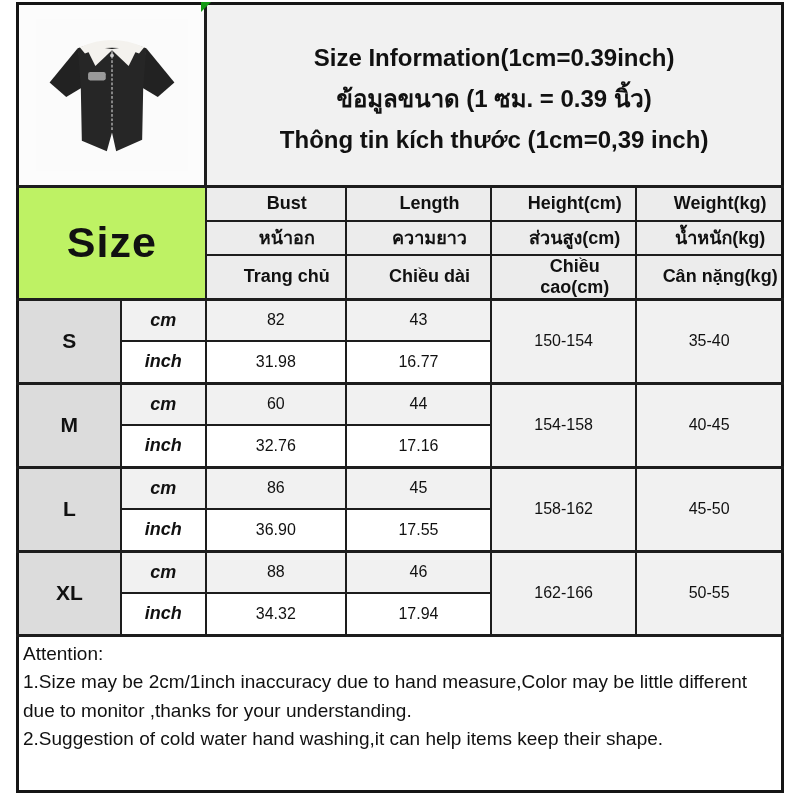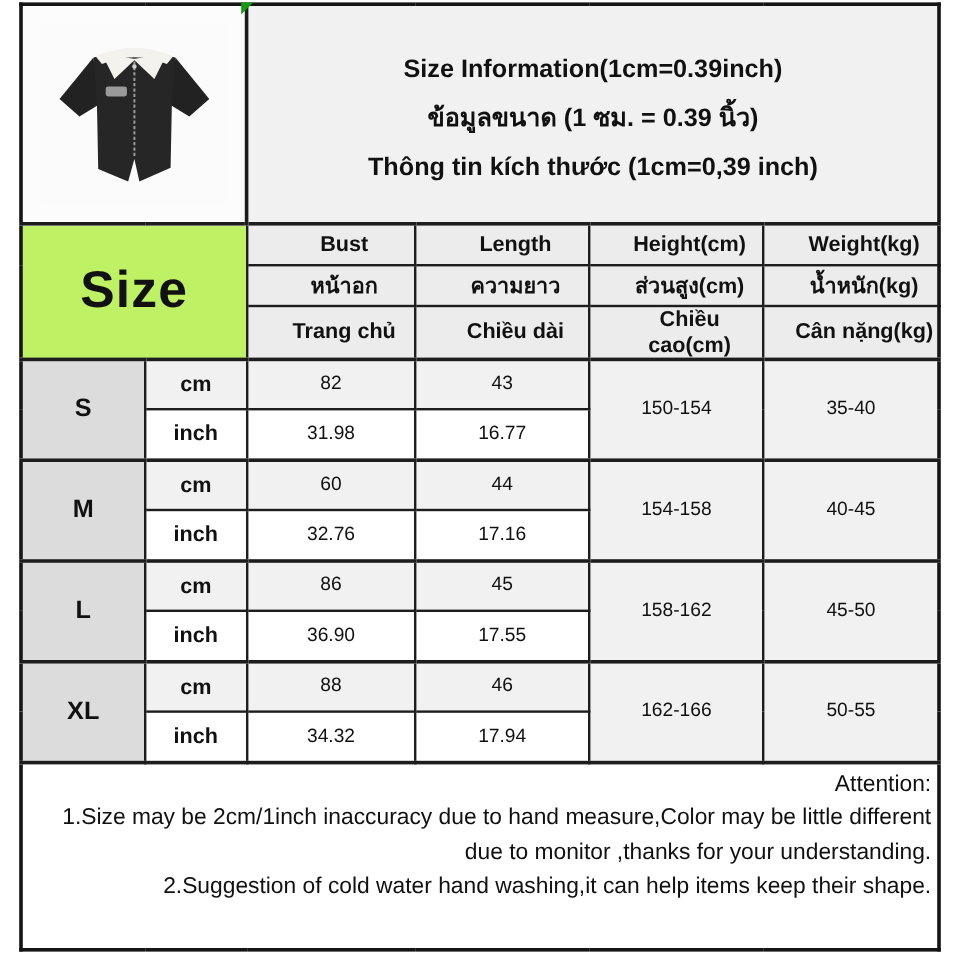--- a/index.html
+++ b/index.html
@@ -17,34 +17,34 @@
   }
   td{
     border:2px solid #1d1d1d;text-align:center;vertical-align:middle;
     padding:0;overflow:hidden;
   }
   tr.sep td{border-top-width:3px;}
   
   .cell-img{background:#fcfcfc;}
   .cell-title{
     background:#f1f1f1;border-left-width:3px;
-    font-weight:bold;font-size:21px;line-height:41px;padding-top:6px;
+    font-weight:bold;font-size:24px;line-height:41px;padding-top:6px;
   }
   
   .hdr{background:#ececec;font-weight:bold;font-size:18px;padding-left:22px;}
   .corner{background:#bef264;font-weight:bold;font-size:43px;letter-spacing:1px;}
   
   .szlabel{background:#dcdcdc;font-weight:bold;font-size:21px;}
-  .unit{font-weight:bold;font-size:18px;}
+  .unit{font-weight:bold;font-size:18px;font-style:italic;}
   .val{font-weight:400;font-size:16px;}
   .g{background:#f1f1f1;}
   .w{background:#ffffff;}
   
   .attn{
-    text-align:right;vertical-align:top;background:#ffffff;
+    text-align:left;vertical-align:top;background:#ffffff;
     padding:3px 5px 0 4px;font-size:19px;line-height:28.5px;font-weight:400;
   }
   
   .flag{
     position:absolute;left:185px;top:0;width:0;height:0;z-index:6;
     border-top:10px solid #149b14;border-right:10px solid transparent;
   }
   .imgwrap{width:100%;height:100%;display:flex;align-items:center;justify-content:center;}
 </style>
 </head>

